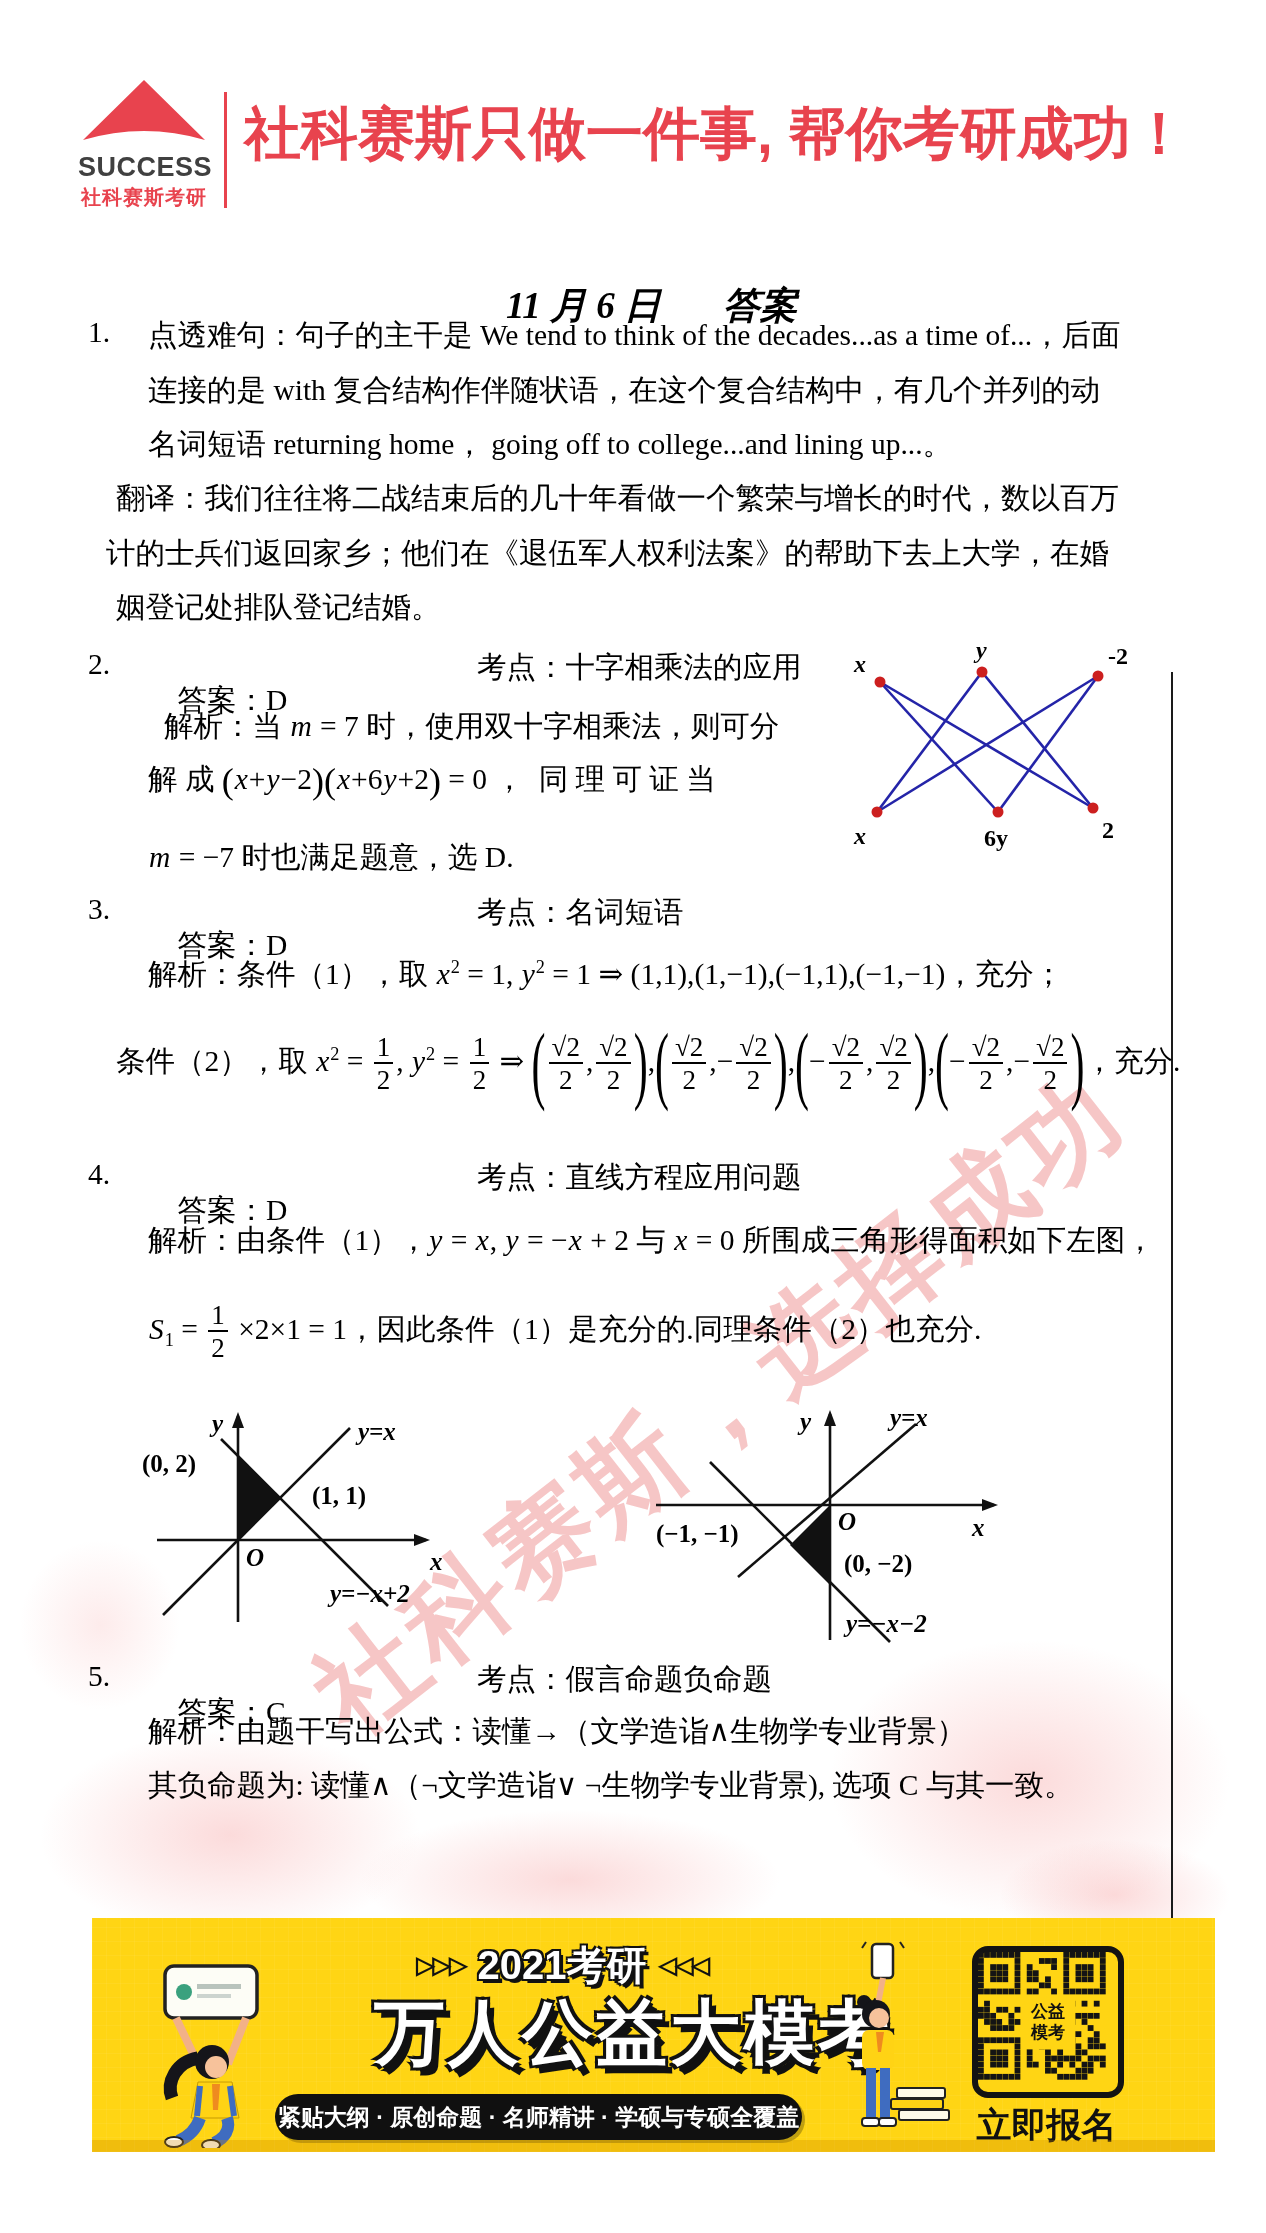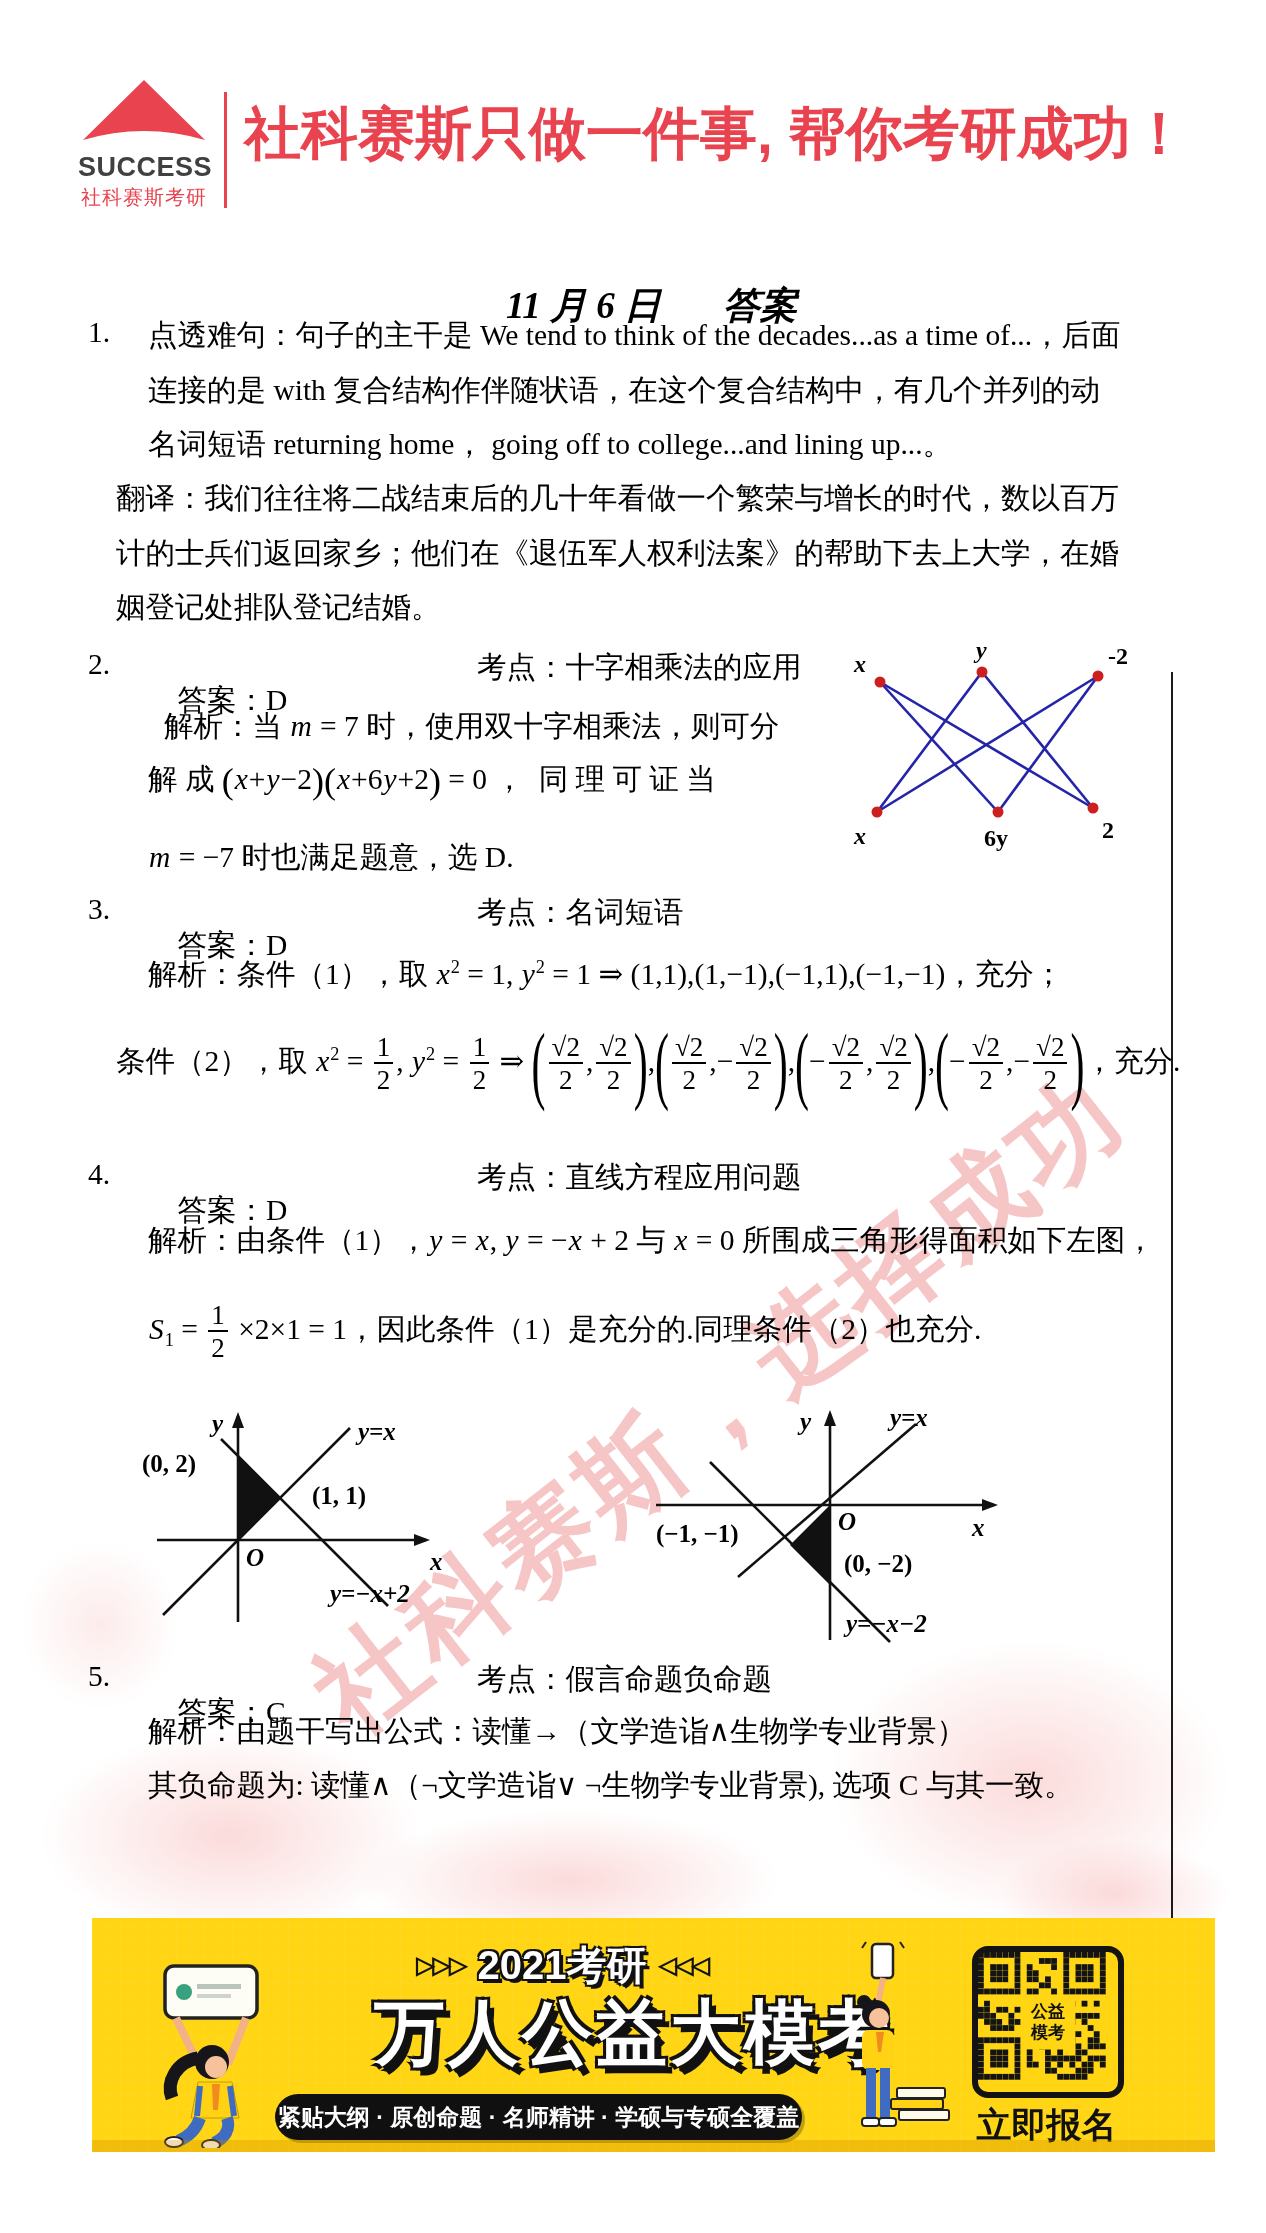--- a/index.html
+++ b/index.html
@@ -1,21 +1,21 @@
 <!DOCTYPE html>
 <html><head>
 <meta charset="utf-8">
 <style>
   html,body{margin:0;padding:0;background:#888;}
   .page{position:relative;width:1266px;height:2233px;background:#ffffff;overflow:hidden;
         font-family:"Liberation Serif","DejaVu Serif",serif;color:#000;margin:0 auto;}
   
   .logo-wrap{position:absolute;left:78px;top:80px;width:132px;text-align:center;z-index:5;}
   .brand{font-family:"Liberation Sans","DejaVu Sans",sans-serif;font-weight:800;font-size:27px;color:#404040;letter-spacing:.5px;margin-top:2px;}
-  .brand-sub{font-family:"Liberation Sans","DejaVu Sans",sans-serif;font-weight:400;font-size:20px;color:#e8434e;letter-spacing:1px;margin-top:1px;}
+  .brand-sub{font-family:"Liberation Sans","DejaVu Sans",sans-serif;font-weight:700;font-size:20px;color:#e8434e;letter-spacing:1px;margin-top:1px;}
   .logo-divider{position:absolute;left:224px;top:92px;width:3px;height:116px;background:#e8434e;z-index:5;}
   .slogan{position:absolute;left:244px;top:96px;width:950px;font-family:"Liberation Sans","DejaVu Sans",sans-serif;
           font-weight:900;font-size:57px;color:#e8434e;white-space:nowrap;letter-spacing:0px;z-index:5;}
   .doc-title{position:absolute;left:0;top:238px;width:1266px;text-align:center;font-size:37px;font-weight:700;z-index:5;white-space:pre;font-style:italic;}
   .doc-title .gap{display:inline-block;width:62px;}
   
   .num{position:absolute;left:88px;font-size:29.5px;white-space:pre;z-index:3;}
   .line{position:absolute;white-space:pre;font-size:29.5px;z-index:3;}
   .kd{position:absolute;left:477px;top:0;white-space:pre;}
   .v{font-style:italic;font-family:"Liberation Serif",serif;padding:0 1px;}
@@ -83,21 +83,21 @@
 
   <div class="doc-title">
     <span>11 月 6 日</span><span class="gap"></span><span>答案</span>
   </div>
 
   <div class="num" style="top:316px;">1.</div>
   <div class="line" style="left:148px;top:316px;"><span>点透难句：句子的主干是 We tend to think of the decades...as a time of...，后面</span></div>
   <div class="line" style="left:148px;top:371px;"><span>连接的是 with 复合结构作伴随状语，在这个复合结构中，有几个并列的动</span></div>
   <div class="line" style="left:148px;top:425px;"><span>名词短语 returning home， going off to college...and lining up...。</span></div>
   <div class="line" style="left:116px;top:479px;"><span>翻译：我们往往将二战结束后的几十年看做一个繁荣与增长的时代，数以百万</span></div>
-  <div class="line" style="left:116px;top:534px;"><span>计的士兵们返回家乡；他们在《退伍军人权利法案》的帮助下去上大学，在婚</span></div>
+  <div class="line" style="left:106px;top:534px;"><span>计的士兵们返回家乡；他们在《退伍军人权利法案》的帮助下去上大学，在婚</span></div>
   <div class="line" style="left:116px;top:588px;"><span>姻登记处排队登记结婚。</span></div>
 
   <div class="num" style="top:648px;">2.</div>
   <div class="line" style="left:148px;top:648px;width:900px;">
     <span>答案：D</span>
     <span class="kd" style="left:329px;">考点：十字相乘法的应用</span>
   </div>
   <div class="line" style="left:164px;top:707px;"><span>解析：当 </span><span class="v">m</span><span> = 7 时，使用双十字相乘法，则可分</span></div>
   <div class="line" style="left:148px;top:760px;"><span>解 成 </span><span class="midp">(</span><span class="v">x</span><span>+</span><span class="v">y</span><span>−2</span><span class="midp">)</span><span class="midp">(</span><span class="v">x</span><span>+6</span><span class="v">y</span><span>+2</span><span class="midp">)</span><span> = 0 ，  同 理 可 证 当</span></div>
   <div class="line" style="left:148px;top:838px;"><span class="v">m</span><span> = −7 时也满足题意，选 D.</span></div>

